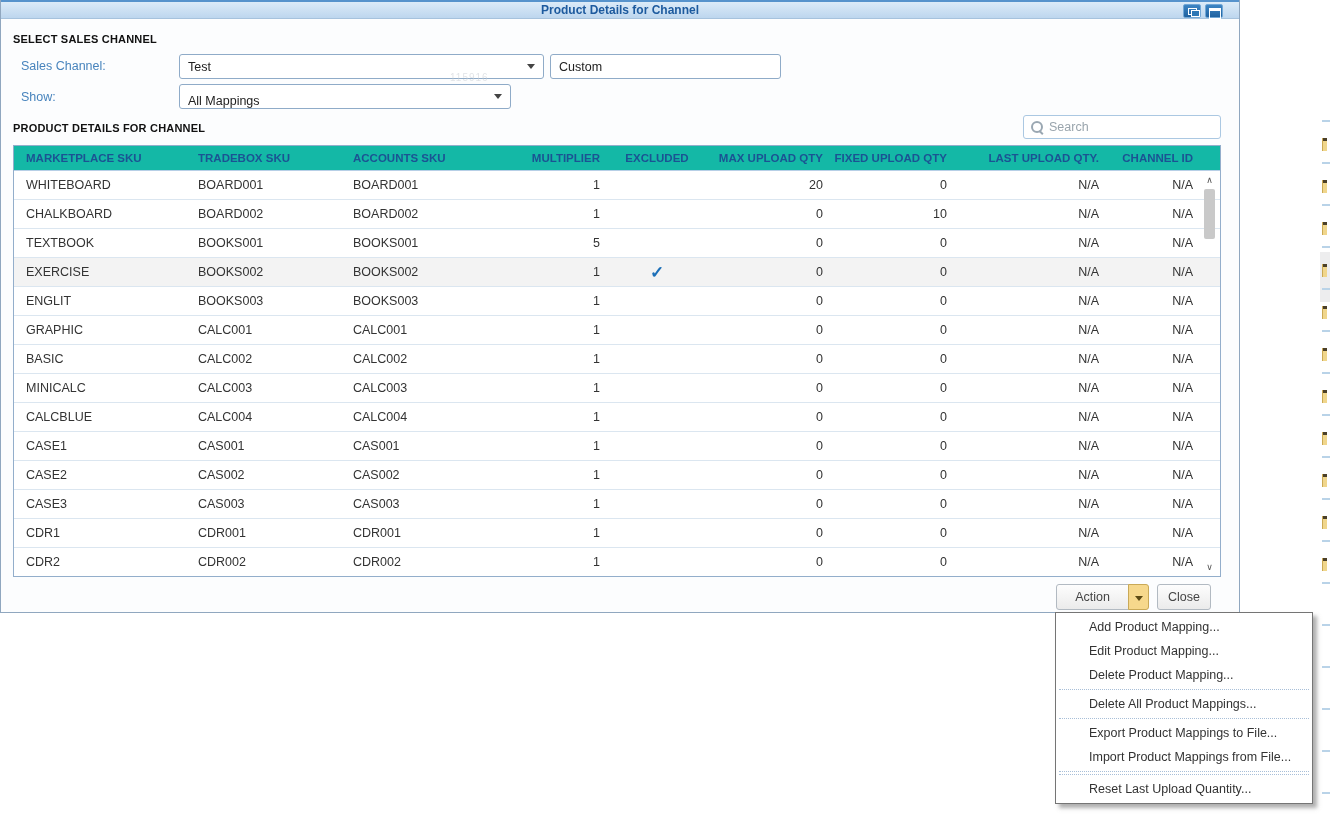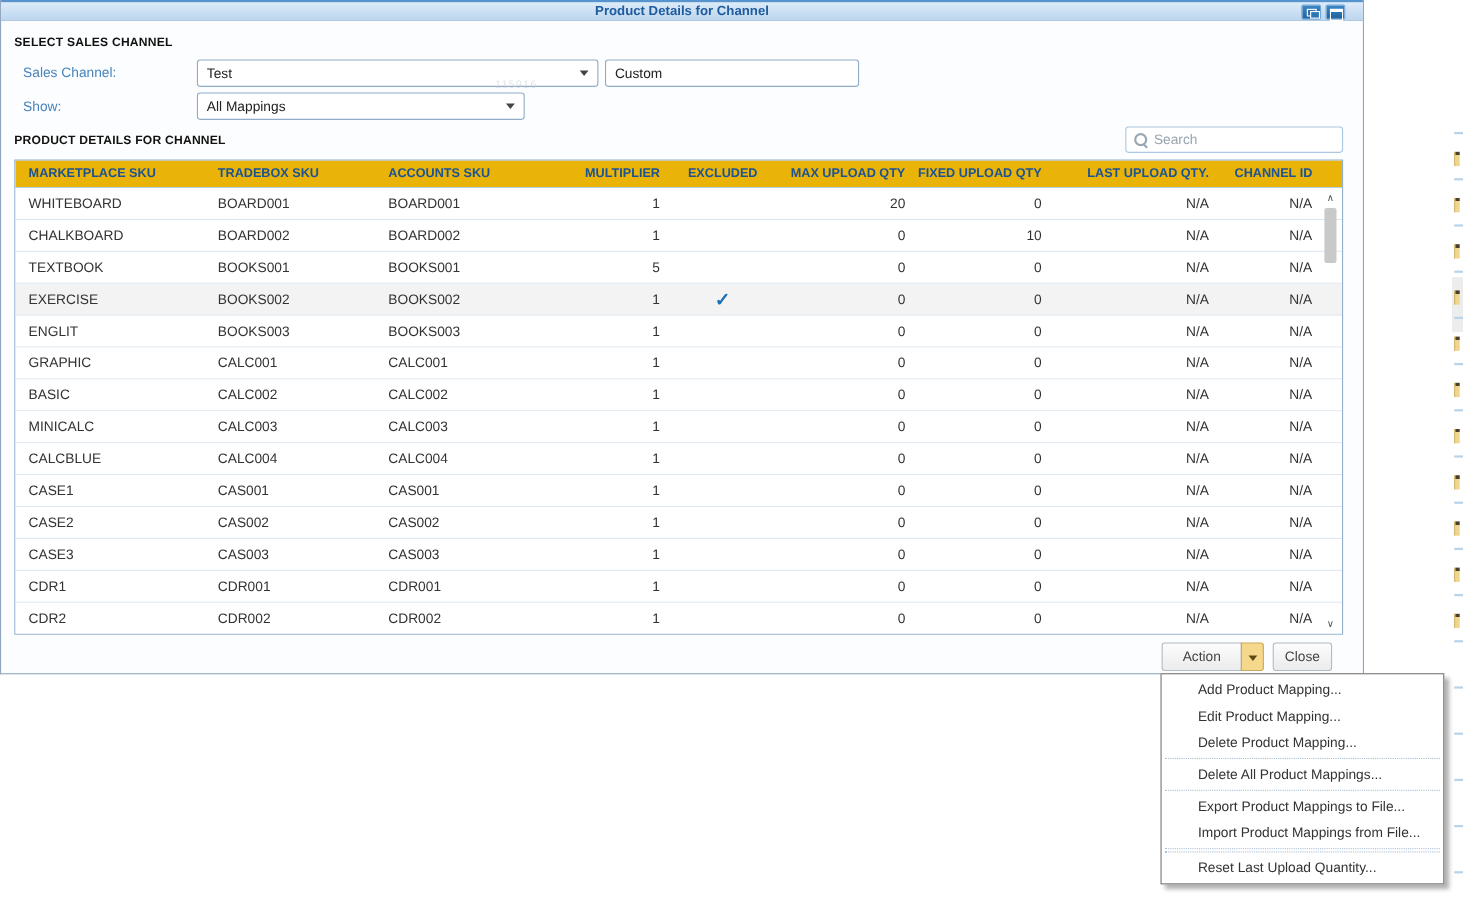--- a/index.html
+++ b/index.html
@@ -48,21 +48,21 @@
             border:2px solid #9aa7b2; border-radius:50%; }
   .mag::after { content:""; position:absolute; left:10px; top:10px; width:5px; height:2px;
             background:#9aa7b2; transform:rotate(45deg); transform-origin:0 0; }
   .search input { border:none; outline:none; flex:1; font-size:12.5px; color:#333;
             font-family:"Liberation Sans",sans-serif; background:transparent; }
   .search input::placeholder { color:#9aa5ad; }
 
   
   .table { position:absolute; left:12px; top:145px; width:1208px; height:432px;
            border:1px solid #93aecb; background:#fff; overflow:hidden; }
-  .thead { display:grid; height:25px; background:#eab308; border-bottom:1px solid #b7cfe6;
+  .thead { display:grid; height:25px; background:#14b8a6; border-bottom:1px solid #b7cfe6;
            align-items:center; }
   .thead, .trow { grid-template-columns:172px 155px 170px 91px 110px 113px 124px 152px 94px; }
   .thead .cell { font-size:11.5px; font-weight:bold; color:#1b5393; }
   .trow { display:grid; height:29px; align-items:center; border-bottom:1px solid #dbe6f0;
           background:#fff; cursor:default; }
   .trow.hl { background:#f3f3f3; }
   .trow .cell { font-size:12.5px; color:#333; white-space:nowrap; overflow:hidden; }
   .cell.a-left { text-align:left; padding-left:12px; }
   .cell.a-right { text-align:right; padding-right:2px; }
   .cell.a-center { text-align:center; }
@@ -128,21 +128,21 @@
     <div class="fld-label" style="left:20px; top:59px;">Sales Channel:</div>
     <div class="select" style="left:178px; top:54px; width:365px;">
       <span>Test</span>
       <span class="tri"></span>
     </div>
     <div class="textbox" style="left:549px; top:54px; width:231px;">
       <span>Custom</span>
     </div>
 
     <div class="fld-label" style="left:20px; top:90px;">Show:</div>
-    <div class="select" style="left:178px; top:84px; width:298px;">
+    <div class="select" style="left:178px; top:84px; width:332px;align-items:flex-end;">
       <span>All Mappings</span>
       <span class="tri"></span>
     </div>
 
     <div class="sec-label" style="left:12px; top:122px;">PRODUCT DETAILS FOR CHANNEL</div>
 
     <div class="search">
       <span class="mag"></span>
       <input type="text" placeholder="Search" style="">
     </div>

